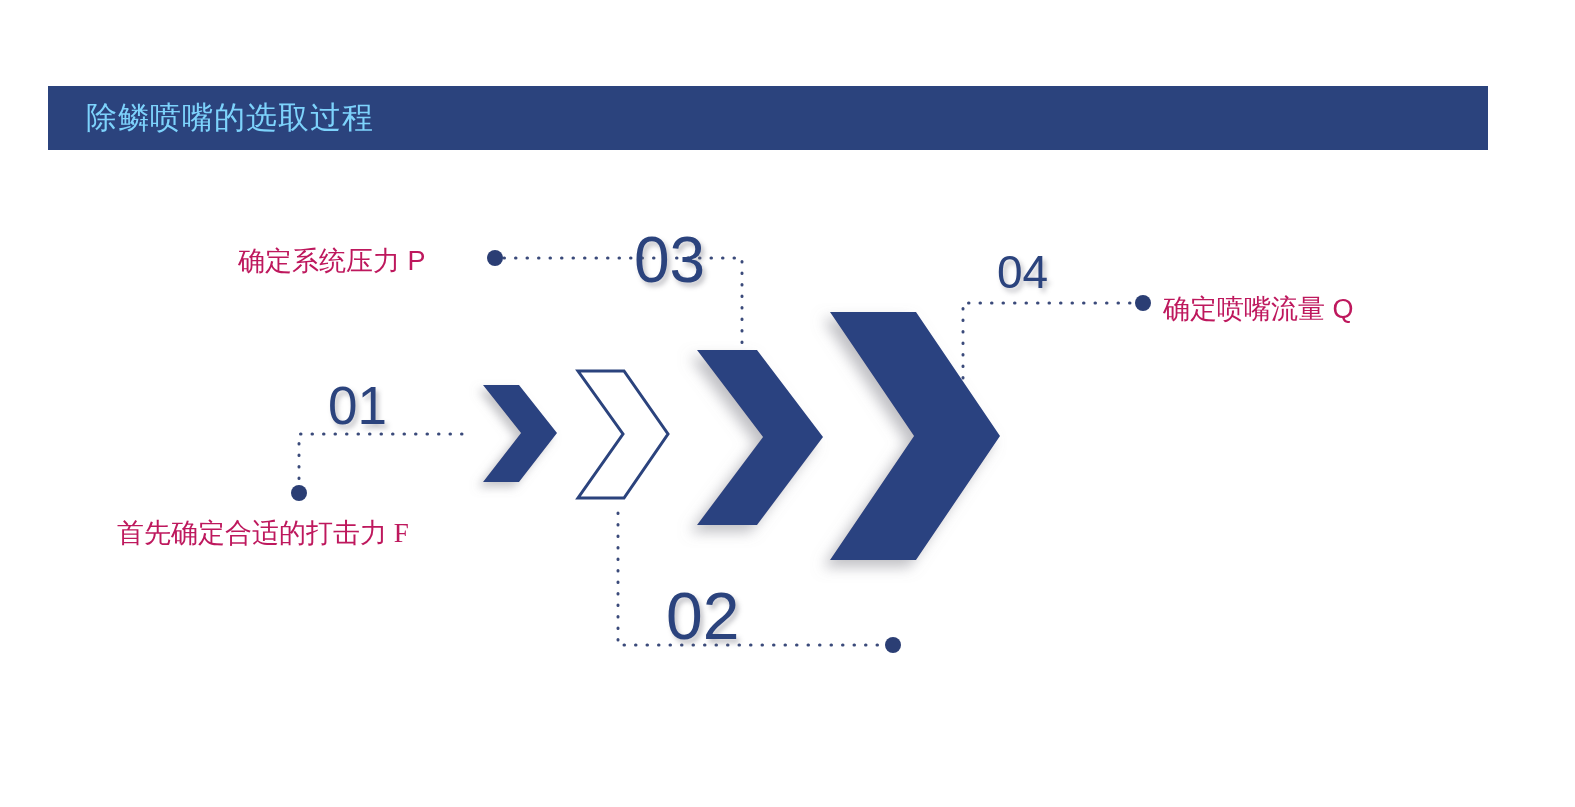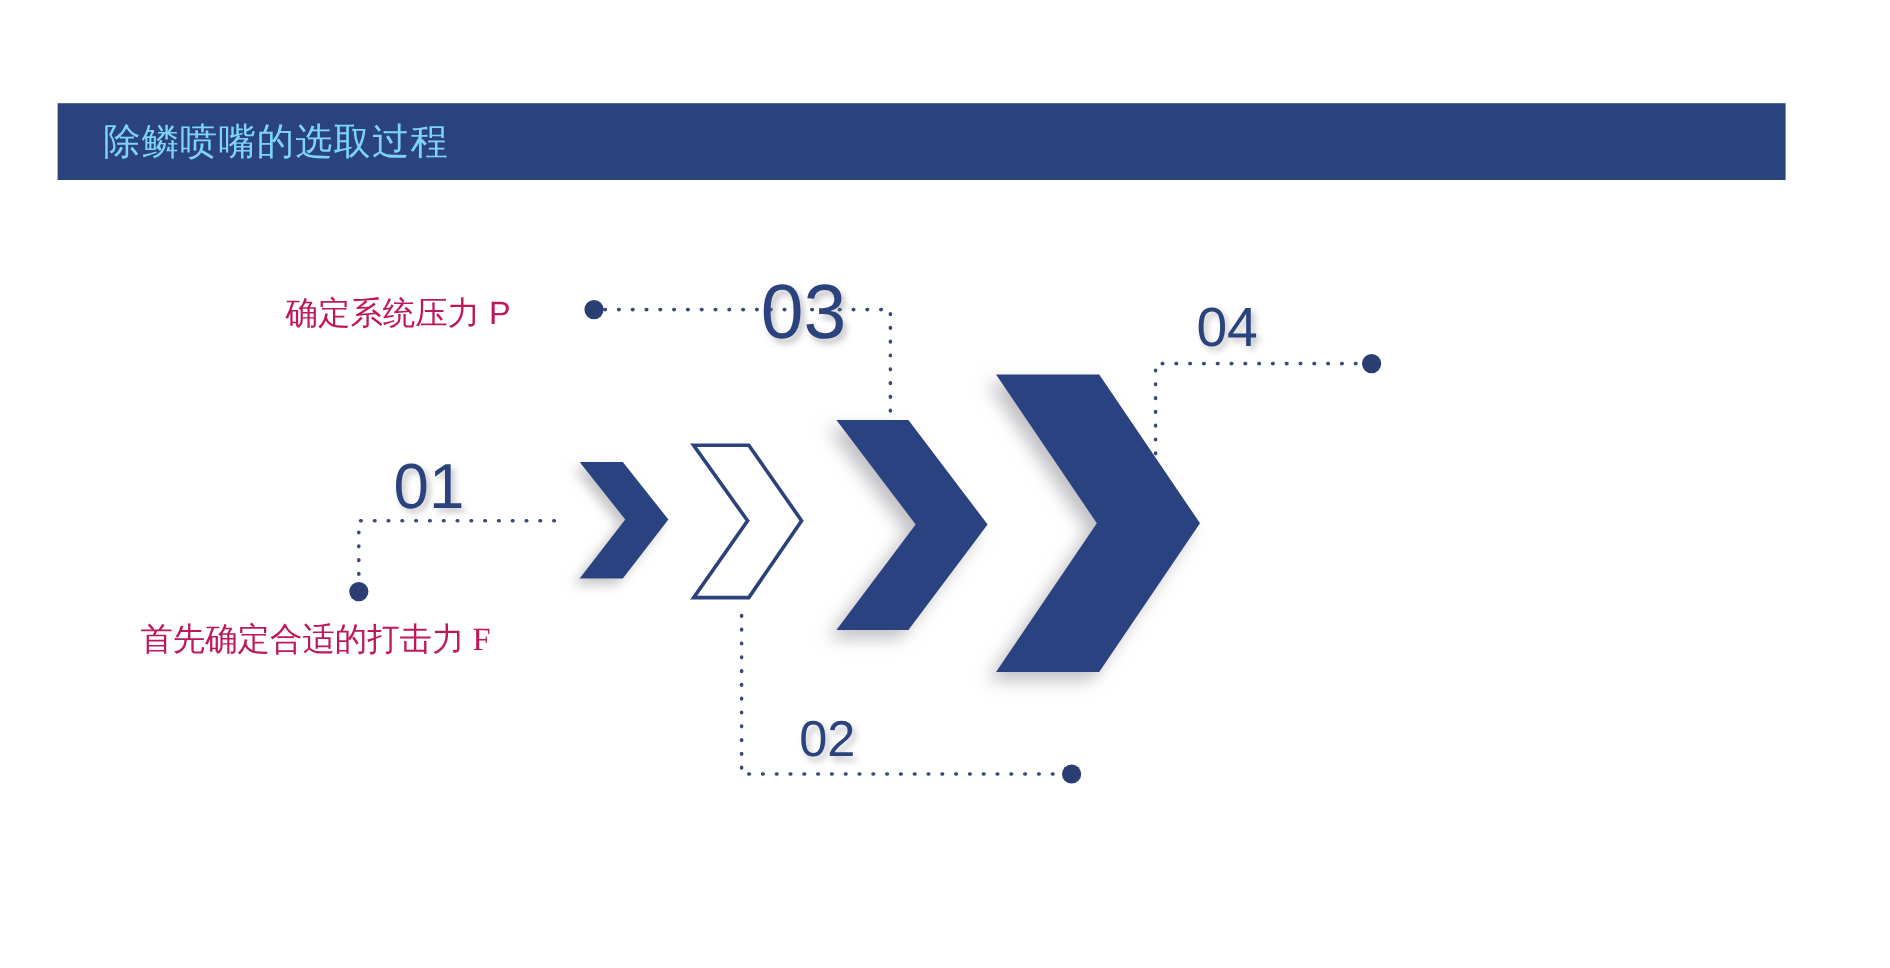--- a/index.html
+++ b/index.html
@@ -56,21 +56,21 @@
   
   .num {
     position: absolute;
     color: #2b437d;
     font-weight: 400;
     white-space: nowrap;
     text-shadow: 3px 4px 5px rgba(120,120,130,0.45);
     line-height: 1;
   }
   .num-01 { left: 328px; top: 379px; font-size: 53px; }
-  .num-02 { left: 666px; top: 595px; font-size: 42px; }
+  .num-02 { left: 666px; top: 583px; font-size: 66px; }
   .num-03 { left: 634px; top: 196px; font-size: 64px; margin-top: 32px; }
   .num-04 { left: 997px; top: 249px; font-size: 46px; }
 
   
   .cap {
     position: absolute;
     color: #be185d;
     font-size: 27px;
     font-weight: 400;
     white-space: nowrap;
@@ -131,14 +131,15 @@
     </svg>
   </div>
 
   <div class="num num-01">01</div>
   <div class="num num-02">02</div>
   <div class="num num-03">03</div>
   <div class="num num-04">04</div>
 
   <div class="cap cap-01">首先确定合适的打击力 F</div>
   <div class="cap cap-03">确定系统压力 P</div>
+  <div class="cap cap-04">确定喷嘴流量 Q</div>
 
 </div>
 
 </body></html>

